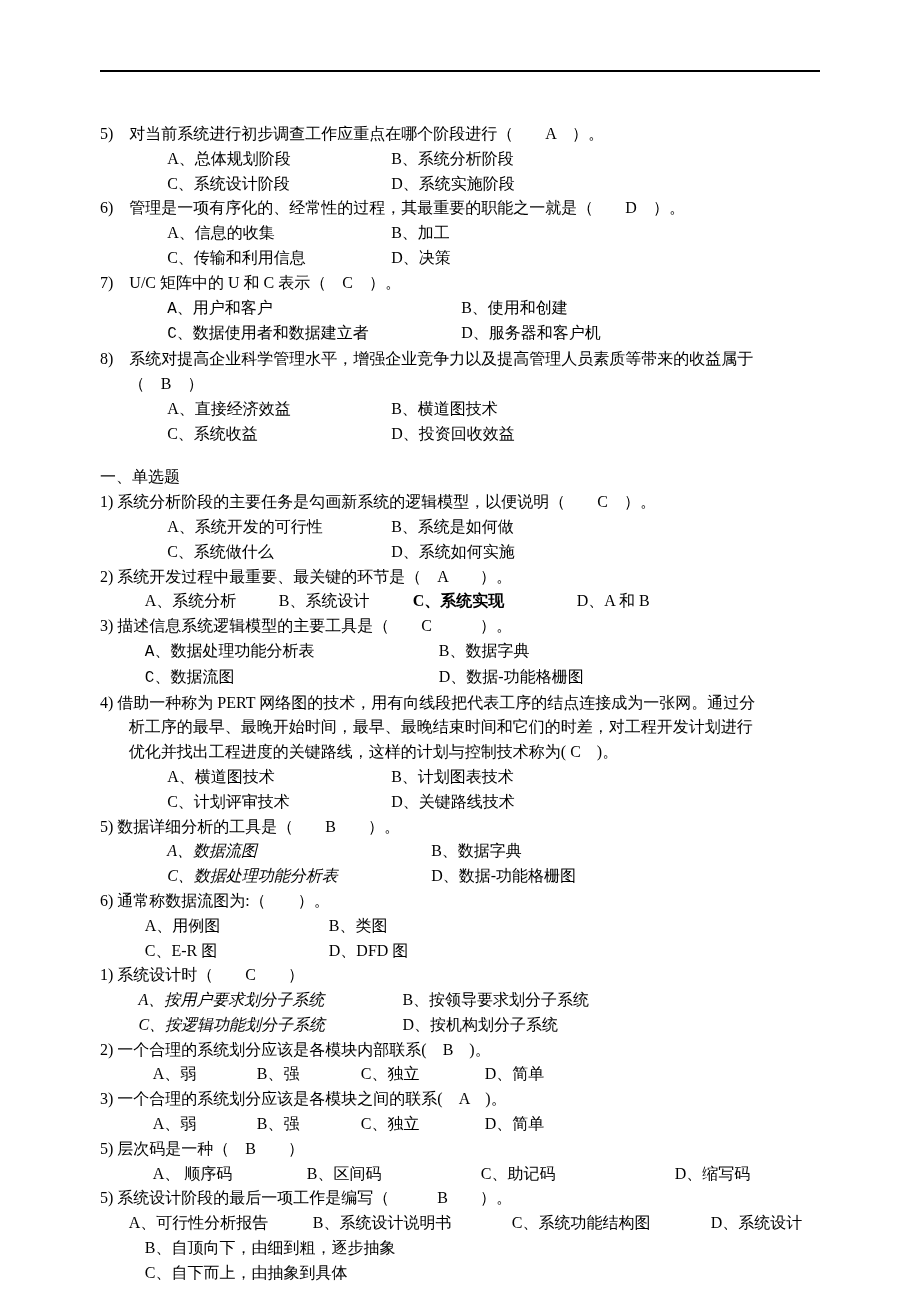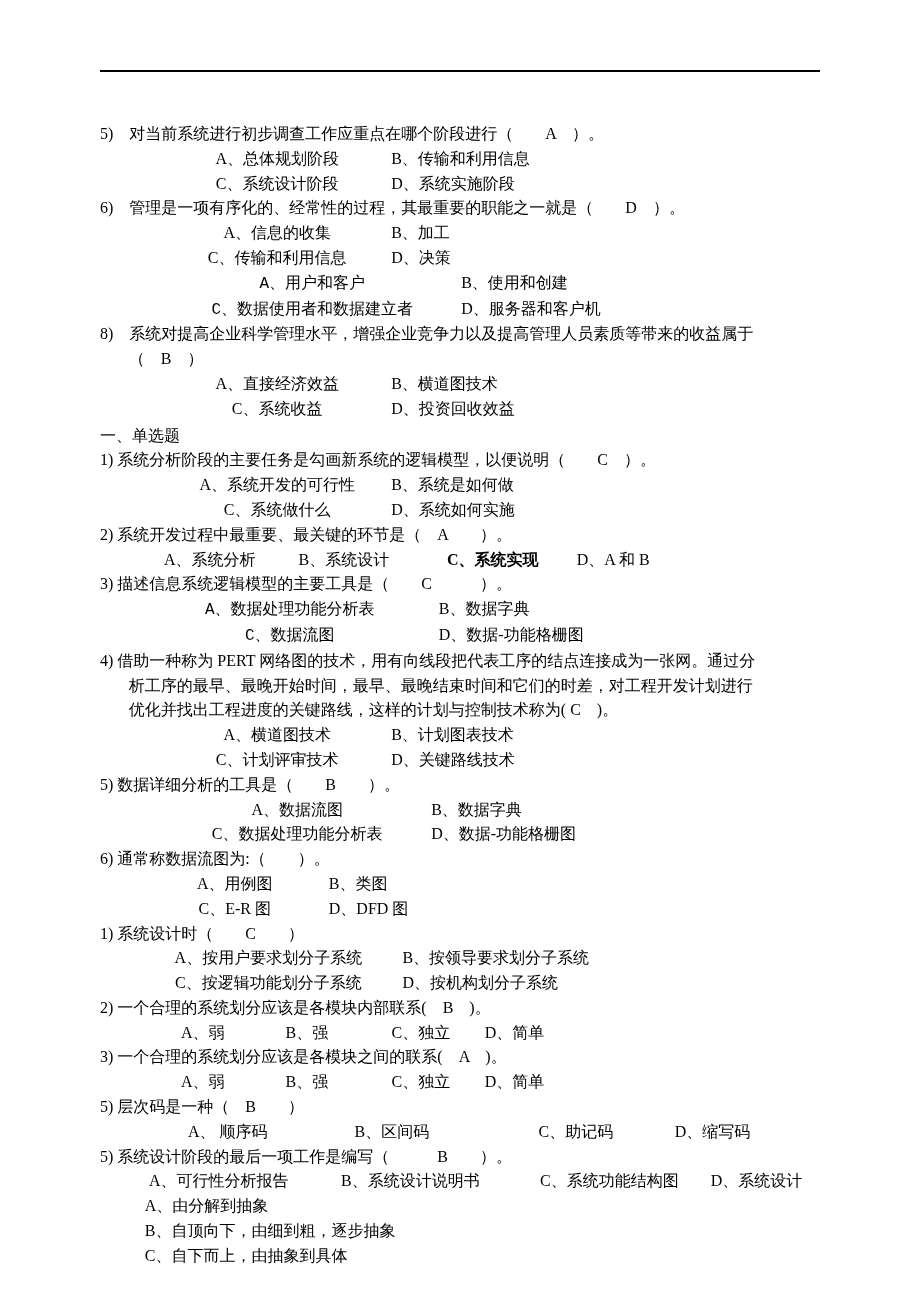--- a/index.html
+++ b/index.html
@@ -21,55 +21,56 @@
   .rule-top {
     border-top: 2px solid #000;
     margin: 0 0 50px 0;
   }
   .q { margin: 0; }
   .indent-a { padding-left: 4.2em; }
   .indent-b { padding-left: 2.8em; }
   .indent-c { padding-left: 3.3em; }
   .indent-d { padding-left: 1.8em; }
   .indent-e { padding-left: 2.4em; }
-  .inline-block { display: inline-block; text-align: center; }
+  .inline-block { display: inline-block; }
   .w130 { min-width: 130px; }
   .w160 { min-width: 160px; font-weight: bold; }
   .w180 { min-width: 180px; }
   .w220 { min-width: 220px; }
-  .w260 { min-width: 260px; }
+  .w260 { min-width: 260px; font-style: italic; }
   .w290 { min-width: 290px; font-family: Liberation Mono, monospace; }
-  .mt2 { margin-top: 2px; }
+  .mt2 { margin-top: 19px; }
 </style>
 </head>
 <body>
 
 <div class="page">
   <div class="rule-top"></div>
 
   <p class="q">5)　对当前系统进行初步调查工作应重点在哪个阶段进行（　　A　）。</p>
   <p class="q indent-a">
     <span class="inline-block w220">A、总体规划阶段</span>
-    <span>B、传输和利用信息</span>
+    <span>B、系统分析阶段</span>
   </p>
   <p class="q indent-a">
     <span class="inline-block w220">C、系统设计阶段</span>
     <span>D、系统实施阶段</span>
   </p>
 
   <p class="q">6)　管理是一项有序化的、经常性的过程，其最重要的职能之一就是（　　D　）。</p>
   <p class="q indent-a">
     <span class="inline-block w220">A、信息的收集</span>
     <span>B、加工</span>
   </p>
   <p class="q indent-a">
     <span class="inline-block w220">C、传输和利用信息</span>
     <span>D、决策</span>
   </p>
 
+  <p class="q">7)　U/C 矩阵中的 U 和 C 表示（　C　）。</p>
   <p class="q indent-a">
     <span class="inline-block w290">A、用户和客户</span>
     <span>B、使用和创建</span>
   </p>
   <p class="q indent-a">
     <span class="inline-block w290">C、数据使用者和数据建立者</span>
     <span>D、服务器和客户机</span>
   </p>
 
   <p class="q">8)　系统对提高企业科学管理水平，增强企业竞争力以及提高管理人员素质等带来的收益属于</p>
@@ -180,17 +181,16 @@
   </p>
 
   <p class="q">5) 系统设计阶段的最后一项工作是编写（　　　B　　）。</p>
   <p class="q indent-d">
     <span class="inline-block" style="min-width:180px">A、可行性分析报告</span>
     <span class="inline-block" style="min-width:195px">B、系统设计说明书</span>
     <span class="inline-block" style="min-width:195px">C、系统功能结构图</span>
     <span>D、系统设计</span>
   </p>
 
-  <p class="q indent-b"><span>A、由分解到抽象</span></p>
   <p class="q indent-b"><span>B、自顶向下，由细到粗，逐步抽象</span></p>
   <p class="q indent-b"><span>C、自下而上，由抽象到具体</span></p>
 
 </div>
 
 </body></html>

